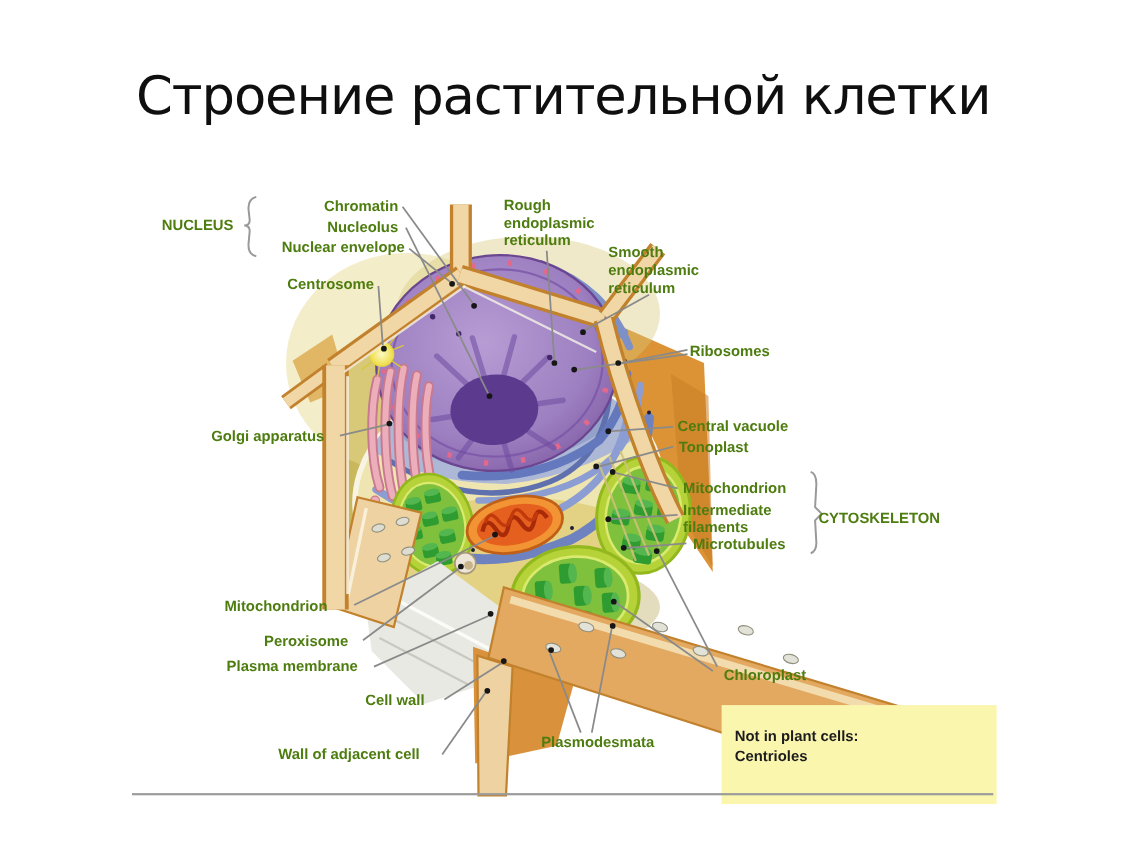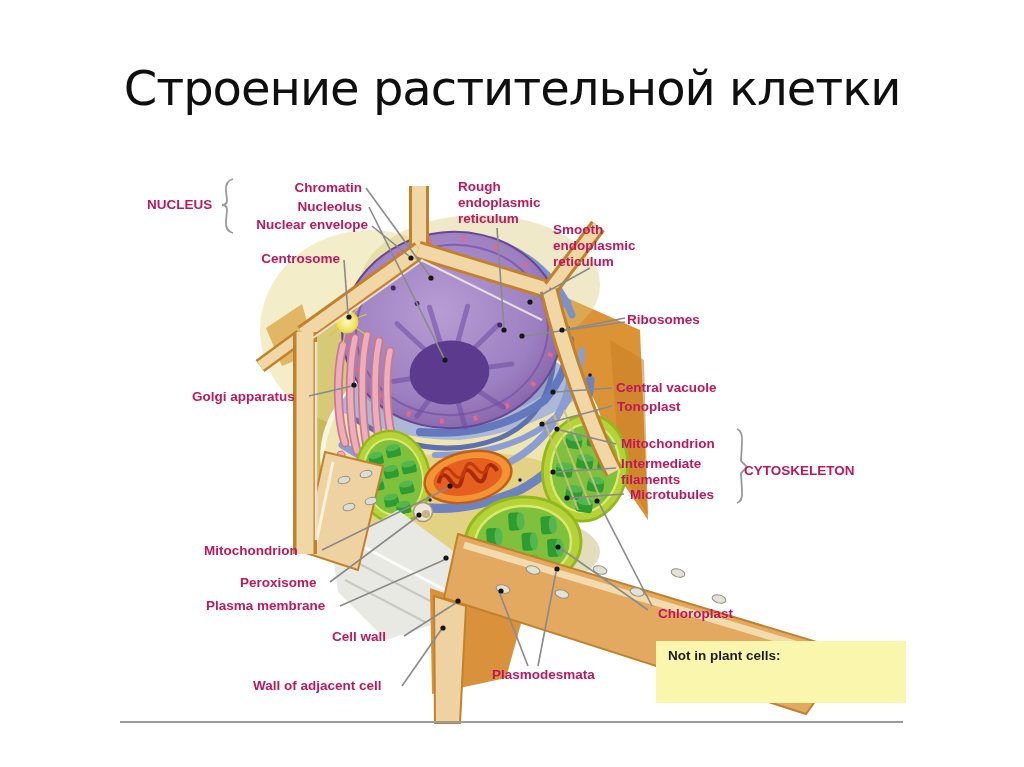--- a/index.html
+++ b/index.html
@@ -2,25 +2,25 @@
 <html><head>
 <meta charset="utf-8">
 <style>
   html,body{margin:0;padding:0;background:#fff;}
   .stage{position:relative;width:1024px;height:767px;background:#ffffff;overflow:hidden;
          font-family:"Liberation Sans",sans-serif;}
   .title{position:absolute;top:60px;left:0;width:100%;text-align:center;
          font-family:"DejaVu Sans",sans-serif;font-size:48px;font-weight:400;
          color:#0f0f0f;letter-spacing:-1px;}
   .art{position:absolute;left:0;top:0;}
-  .lbl{position:absolute;font-size:13.5px;font-weight:bold;color:#be185d;line-height:16px;white-space:nowrap;}
+  .lbl{position:absolute;font-size:13.5px;font-weight:bold;color:#4d7c0f;line-height:16px;white-space:nowrap;}
   .wrap{white-space:normal;}
   .ra{text-align:right;}
-  .note{position:absolute;left:656px;top:641px;width:250px;height:62px;background:#faf6ae;
-        box-sizing:border-box;padding:6px 6px 0 12px;}
+  .note{position:absolute;left:656px;top:641px;width:250px;height:90px;background:#faf6ae;
+        box-sizing:border-box;padding:20px 6px 0 12px;}
   .note div{font-size:13.5px;font-weight:bold;color:#1c1c1c;line-height:18px;white-space:nowrap;}
   .divider{position:absolute;left:120px;top:721px;width:783px;height:2px;background:#9b9b9b;}
 </style>
 </head>
 <body>
 
 <div class="stage">
 
   <div class="title">Строение растительной клетки</div>
 
@@ -371,16 +371,17 @@
   <div class="lbl" style="left:204px;top:543px">Mitochondrion</div>
   <div class="lbl" style="left:240px;top:575px">Peroxisome</div>
   <div class="lbl" style="left:206px;top:598px">Plasma membrane</div>
   <div class="lbl" style="left:332px;top:629px">Cell wall</div>
   <div class="lbl" style="left:253px;top:678px">Wall of adjacent cell</div>
   <div class="lbl" style="left:492px;top:667px">Plasmodesmata</div>
   <div class="lbl" style="left:658px;top:606px">Chloroplast</div>
 
   <div class="note">
     <div>Not in plant cells:</div>
+    <div>Centrioles</div>
   </div>
 
   <div class="divider"></div>
 </div>
 
 </body></html>

